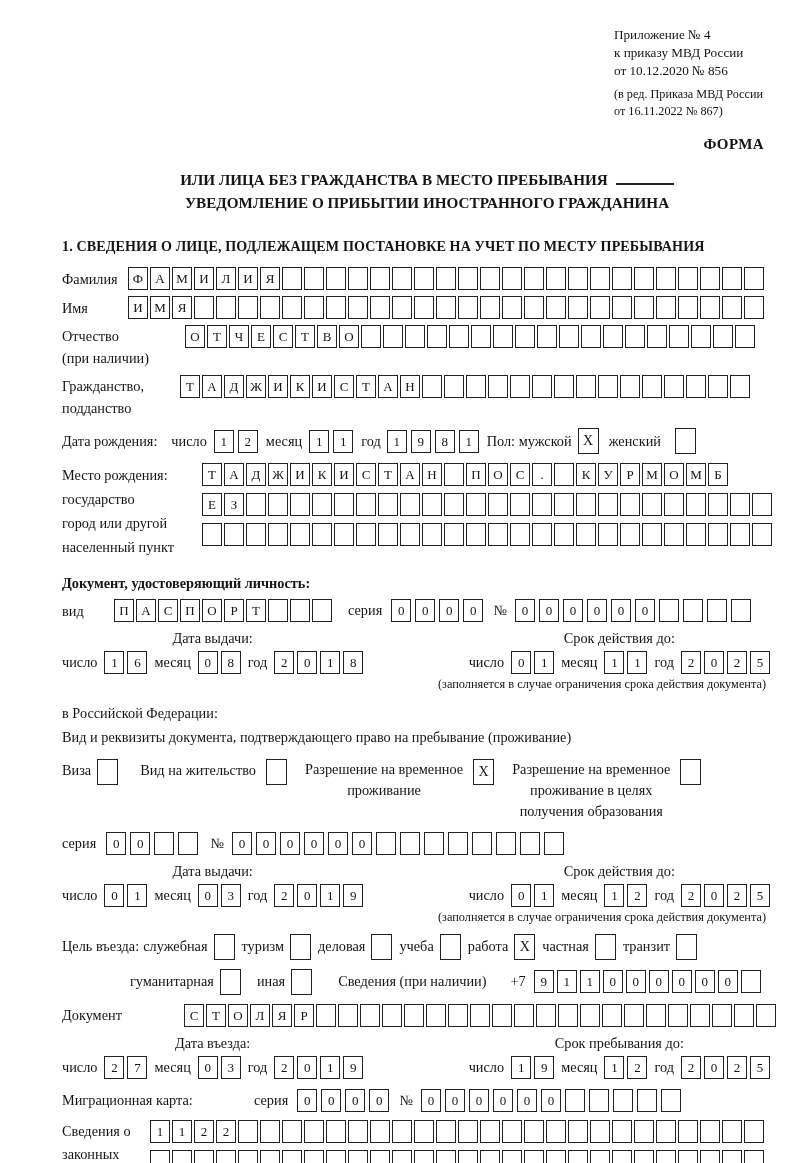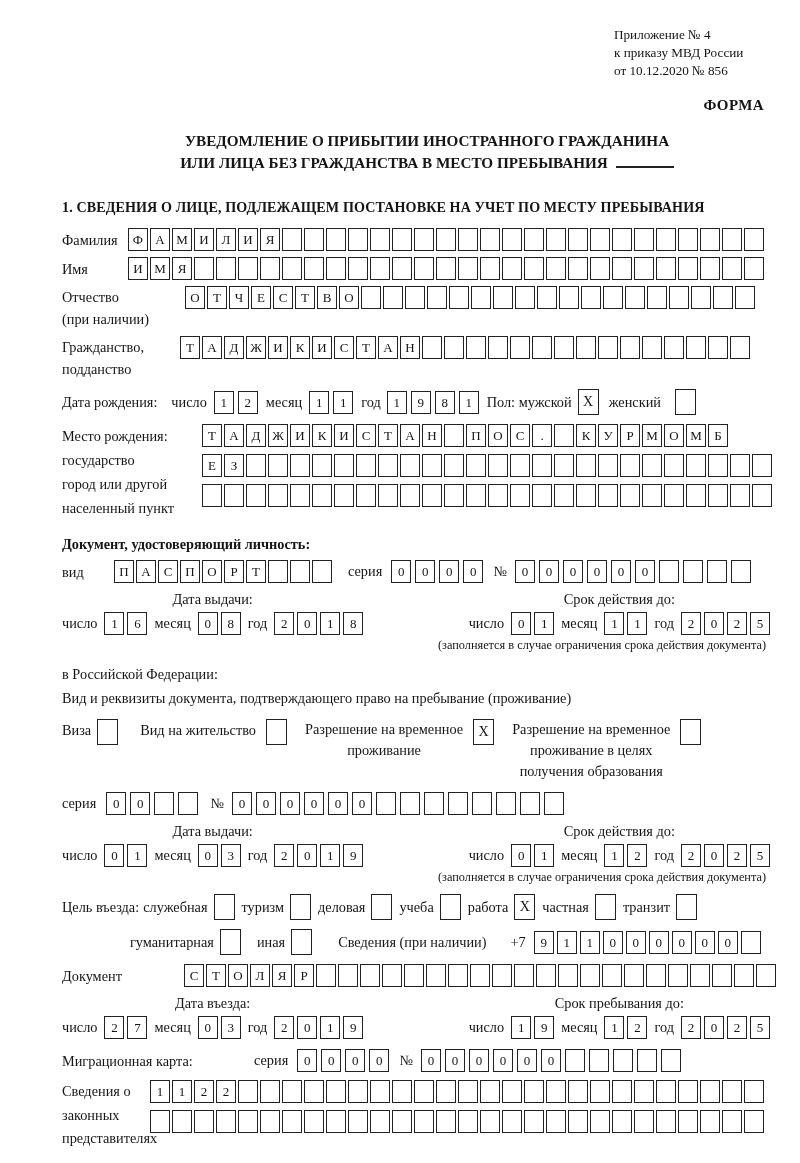--- a/index.html
+++ b/index.html
@@ -65,25 +65,29 @@
 </head>
 <body>
 
 <div class="page">
 
   <div class="appendix">
     <div>Приложение № 4</div>
     <div>к приказу МВД России</div>
     <div>от 10.12.2020 № 856</div>
   </div>
+  <div class="amendment">
+    <div>(в ред. Приказа МВД России</div>
+    <div>от 16.11.2022 № 867)</div>
+  </div>
   <div class="form-label">ФОРМА</div>
 
   <div class="title">
+    <div><span>ИЛИ ЛИЦА БЕЗ ГРАЖДАНСТВА В МЕСТО ПРЕБЫВАНИЯ</span><span class="blank-line"></span></div>
     <div>УВЕДОМЛЕНИЕ О ПРИБЫТИИ ИНОСТРАННОГО ГРАЖДАНИНА</div>
-    <div><span>ИЛИ ЛИЦА БЕЗ ГРАЖДАНСТВА В МЕСТО ПРЕБЫВАНИЯ</span><span class="blank-line"></span></div>
   </div>
 
   <div class="sec-heading">1. СВЕДЕНИЯ О ЛИЦЕ, ПОДЛЕЖАЩЕМ ПОСТАНОВКЕ НА УЧЕТ ПО МЕСТУ ПРЕБЫВАНИЯ</div>
 
   <div class="frow">
     <span class="flabel" style="width:66px">Фамилия</span>
     <span class="boxes">
         <span class="cbox">Ф</span>
         <span class="cbox">А</span>
         <span class="cbox">М</span>

